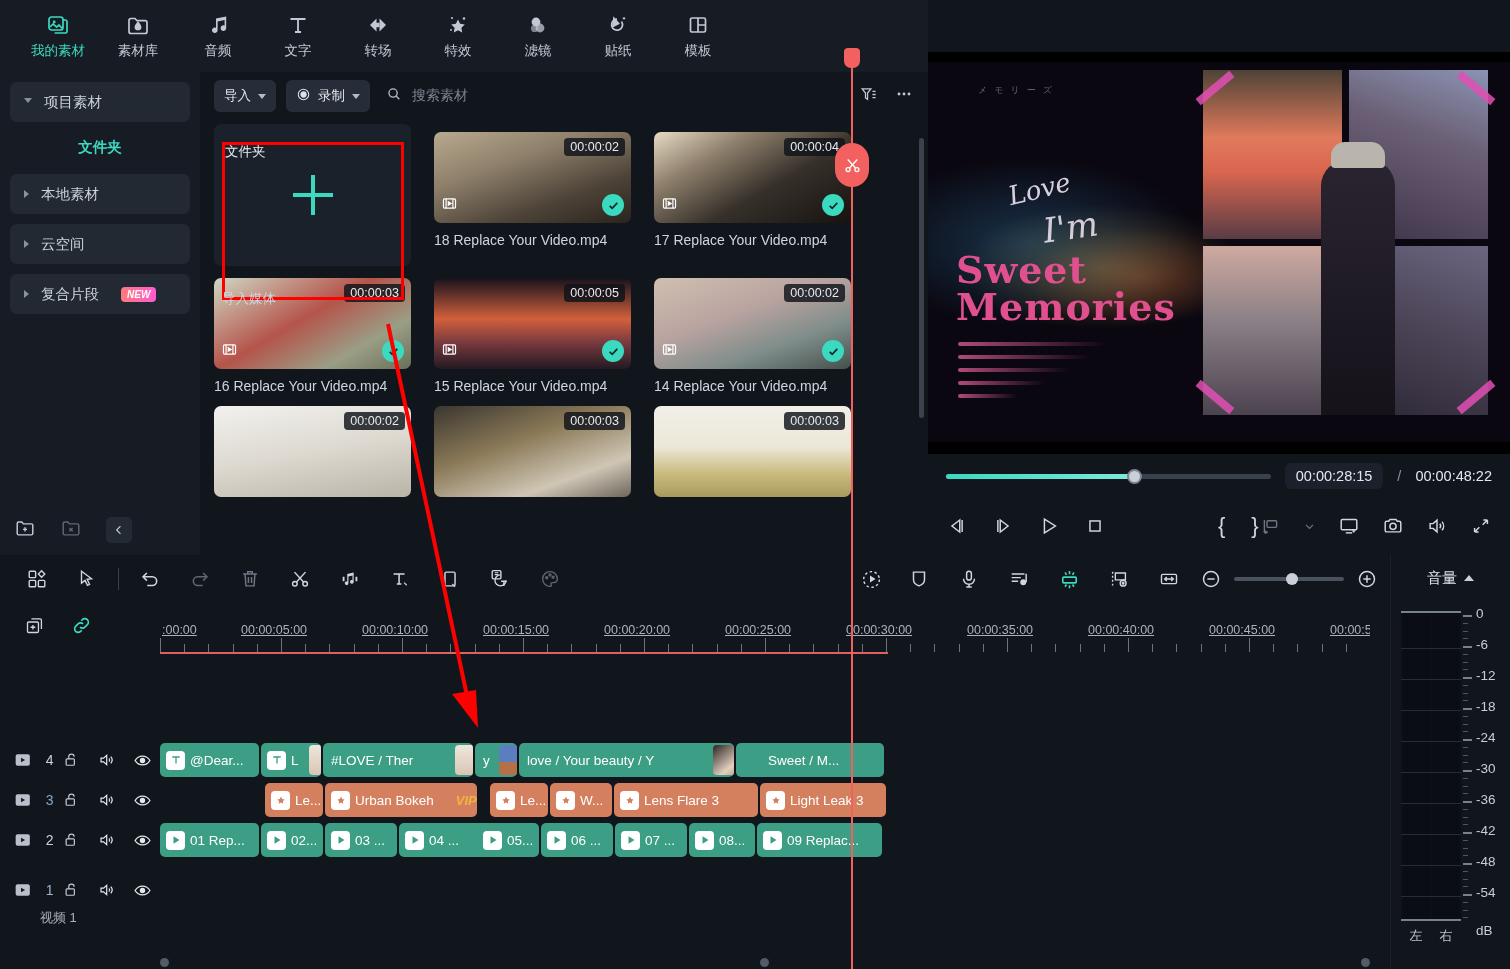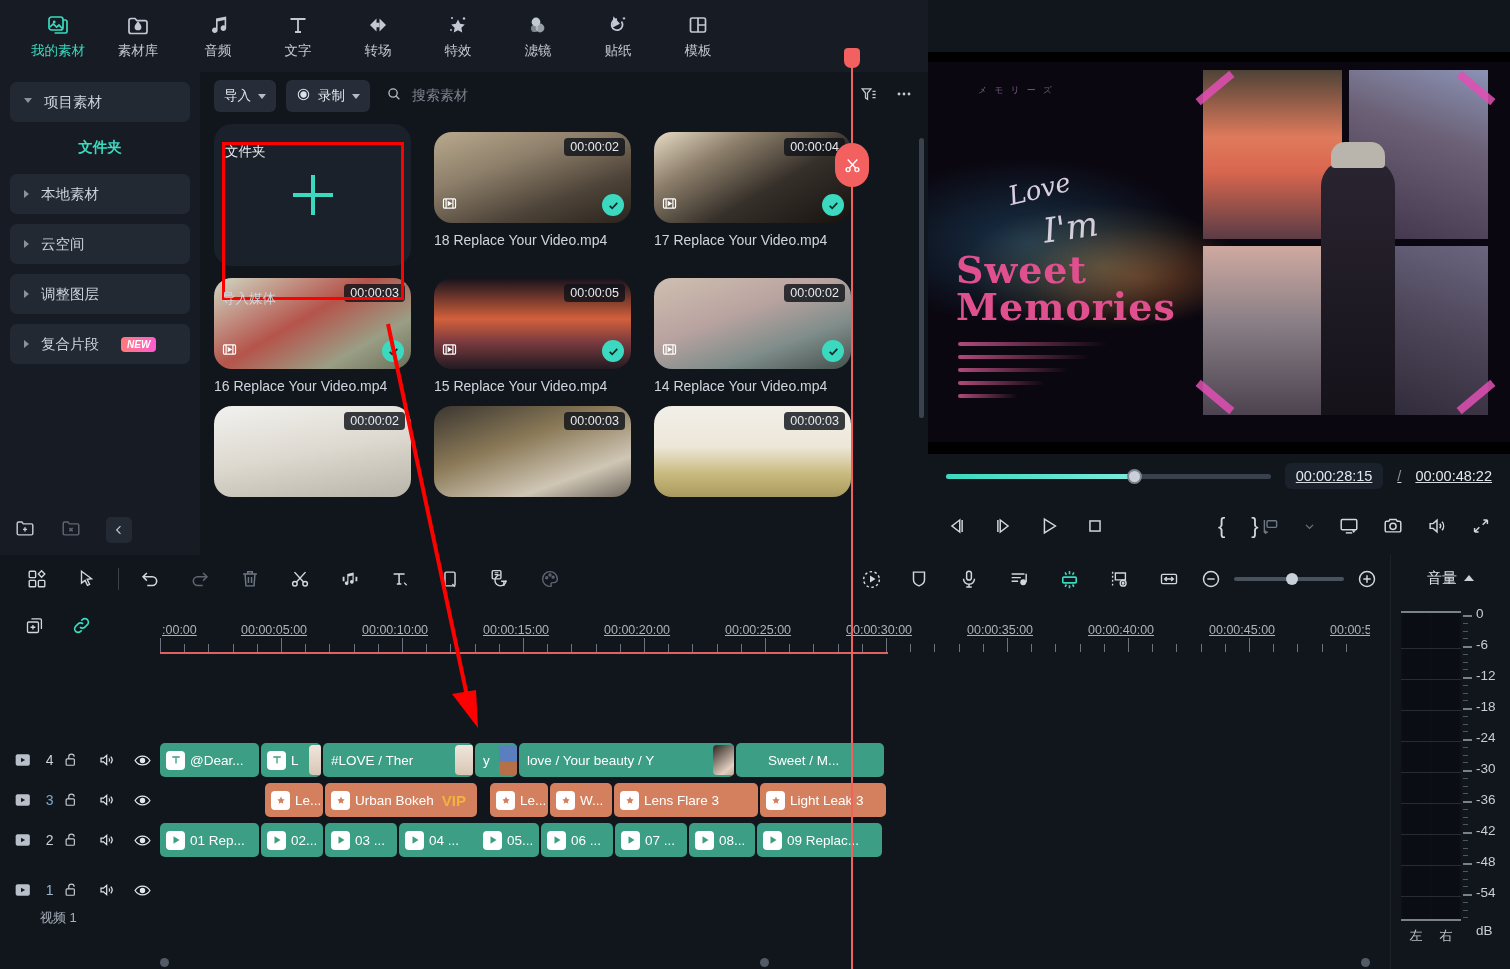--- a/index.html
+++ b/index.html
@@ -65,21 +65,21 @@
   }
   .chev { width:0;height:0;border-left:4px solid transparent;border-right:4px solid transparent;border-top:5px solid #b6bcc6; }
   .searchbox { display:flex; align-items:center; gap:10px; margin-left:6px; flex:1; }
   .searchbox .ph { font-size:14px; color:#7d848f; }
   .tb-right { display:flex; align-items:center; gap:16px; }
 
   .media-scroll { position:relative; height:435px; overflow:hidden; padding:0 14px; }
   .grid { display:grid; grid-template-columns:repeat(3,218px); gap:0 2px; }
   .cell { width:220px; padding-top:12px; }
   .thumb {
-    position:relative; width:197px; height:91px; border-radius:18px; overflow:hidden;
+    position:relative; width:197px; height:91px; border-radius:7px; overflow:hidden;
     background:#1d222b;
   }
   .thumb.add {
     background:#1b212a; display:flex; align-items:center; justify-content:center;
     width:197px; height:142px; margin-top:-8px;
   }
   .plus { position:relative; width:40px; height:40px; }
   .plus:before,.plus:after{content:"";position:absolute;background:#3bd9c0;}
   .plus:before{left:18px;top:0;width:4px;height:40px;}
   .plus:after{top:18px;left:0;height:4px;width:40px;}
@@ -146,21 +146,21 @@
   .silho { position:absolute; left:118px; top:90px; width:74px; height:255px;
     background:linear-gradient(180deg,#2a2430,#15121a); border-radius:26px 26px 0 0;}
   .hat { position:absolute; left:128px; top:72px; width:54px; height:26px; background:#b9b5ad; border-radius:14px 14px 4px 4px;}
   .corner { position:absolute; width:44px; height:8px; background:#e24fb4; transform:rotate(-40deg); opacity:.85;}
   .c-tl{left:-10px;top:14px;}
   .c-tr{right:-10px;top:14px;transform:rotate(40deg);}
   .c-bl{left:-10px;bottom:14px;transform:rotate(40deg);}
   .c-br{right:-10px;bottom:14px;transform:rotate(-40deg);}
 
   .player-ctrl { position:absolute; left:0; bottom:0; width:582px; height:101px; }
-  .seek-row { height:44px; display:flex; align-items:center; padding:0 18px; gap:14px;text-decoration:underline; }
+  .seek-row { height:44px; display:flex; align-items:center; padding:0 18px; gap:14px; }
   .seek { position:relative; flex:1; height:5px; background:#39414d; border-radius:3px; }
   .seek-fill { position:absolute; left:0; top:0; height:5px; width:58%; border-radius:3px;
     background:linear-gradient(90deg,#3bd9c0,#7ee8dc);}
   .seek-knob { position:absolute; left:58%; top:-5px; width:15px;height:15px;border-radius:50%;
     background:#c9d0da; border:2px solid #7d848f; margin-left:-7px;}
   .tc-box { background:#1b212a; border-radius:6px; padding:5px 11px; font-size:14.5px; color:#e4e8ee; }
   .tc-sep { color:#8d939d; font-size:14.5px; }
   .tc-total { font-size:14.5px; color:#e4e8ee; }
   .ctrl-row { height:56px; display:flex; align-items:center; padding:0 18px; }
   .cg-left{display:flex;align-items:center;gap:24px;}
@@ -191,21 +191,21 @@
   .tctl .slot{width:38px;display:flex;align-items:center;justify-content:center;}
   .clip {
     position:absolute; height:34px; border-radius:5px; display:flex; align-items:center;
     padding:0 6px; gap:5px; font-size:13.5px; color:#fff; overflow:hidden; white-space:nowrap;
     cursor:pointer;
   }
   .clip.green { background:#3c9e84; }
   .clip.orange { background:#d4805f; }
   .cbadge{width:19px;height:19px;border-radius:4px;background:#fff;display:flex;align-items:center;justify-content:center;flex:0 0 auto;}
   .cthumb{width:44px;height:30px;border-radius:4px;flex:0 0 auto;}
-  .vip{font-size:15px;font-weight:bold;color:#f0b43c;margin-left:3px;}
+  .vip{font-size:13px;font-weight:bold;font-style:italic;color:#f0b43c;margin-left:17px;}
   .tname{position:absolute;left:40px;top:36px;font-size:13px;color:#aab1bb;}
 
   .playhead { position:absolute; left:851px; top:60px; width:2px; height:909px; background:#f2615f; z-index:40;}
   .ph-head { position:absolute; left:-7px; top:-12px; width:16px; height:20px; background:#f2615f; border-radius:4px 4px 7px 7px;}
   .cutbtn { position:absolute; left:-16px; top:83px; width:34px; height:44px; background:#f2615f; border-radius:17px;
     display:flex;align-items:center;justify-content:center; }
 
   .hscroll{position:absolute;left:160px;bottom:3px;width:1210px;height:7px;}
   .hscroll i{position:absolute;width:9px;height:9px;border-radius:50%;background:#535b67;top:-1px;}
 
@@ -332,24 +332,20 @@
     <div class="sb-row plain">
       <span>文件夹</span>
     </div>
     <div class="sb-row">
       <span class="tri"></span>
       <span>本地素材</span>
     </div>
     <div class="sb-row">
       <span class="tri"></span>
       <span>云空间</span>
-    </div>
-    <div class="sb-row">
-      <span class="tri"></span>
-      <span>调整图层</span>
     </div>
     <div class="sb-row">
       <span class="tri"></span>
       <span>复合片段</span>
       <span class="badge-new">NEW</span>
     </div>
 
     <div class="sb-bottom">
       <span><svg width="22" height="22" viewBox="0 0 24 24" fill="none" stroke="#c3c9d2" stroke-width="1.6">
             <path d="M3.5 7a1.5 1.5 0 0 1 1.5-1.5h3.6l1.6 2H19a1.5 1.5 0 0 1 1.5 1.5v9A1.5 1.5 0 0 1 19 19.5H5A1.5 1.5 0 0 1 3.5 18z"></path>

